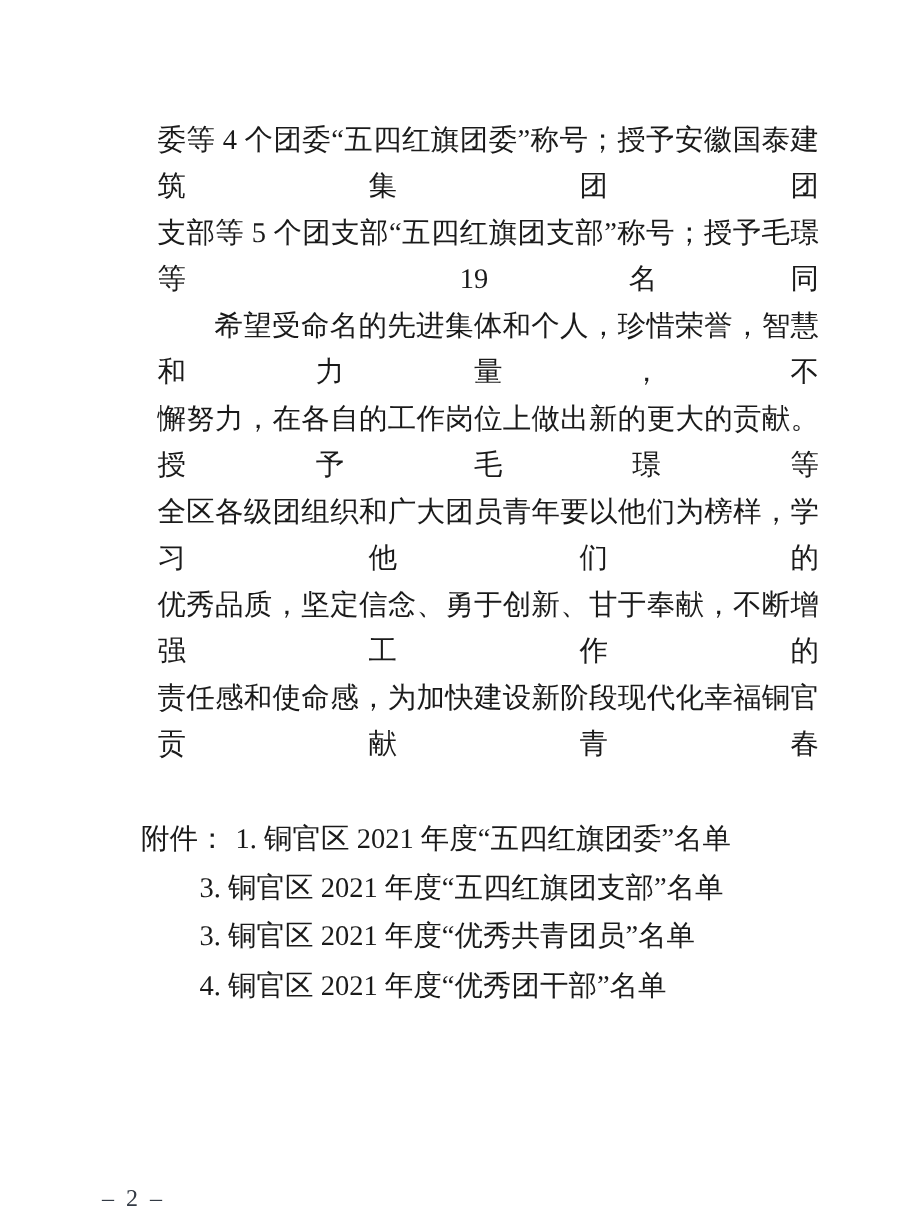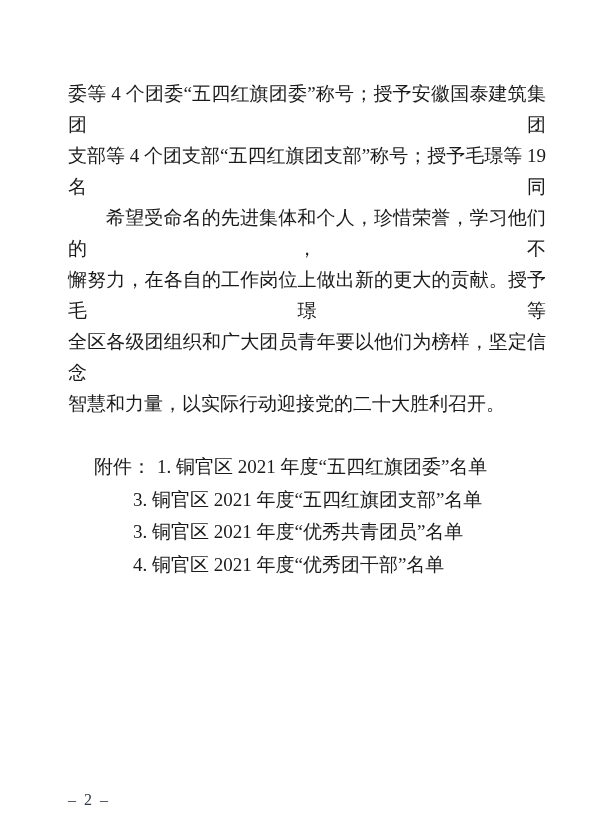--- a/index.html
+++ b/index.html
@@ -21,20 +21,21 @@
     left: 68px;
     top: 78px;
     width: 478px;
   }
   .line {
     font-size: 19px;
     line-height: 31px;
     text-align: justify;
     text-align-last: justify;
     white-space: normal;
+    margin-left: 37px;
   }
   .line.last {
     text-align-last: left;
   }
   .line.indent {
     text-indent: 38px;
   }
   .attach {
     margin-top: 32px;
   }
@@ -63,28 +64,29 @@
   }
 </style>
 </head>
 <body>
 
 <div class="page">
   <div class="content">
 
     <div>
       <div class="line">委等 4 个团委“五四红旗团委”称号；授予安徽国泰建筑集团团</div>
-      <div class="line">支部等 4 个团支部“五四红旗团支部”称号；授予毛璟等 19 名同</div>
+      <div class="line">支部等 5 个团支部“五四红旗团支部”称号；授予毛璟等 19 名同</div>
     </div>
 
     <div>
-      <div class="line indent">希望受命名的先进集体和个人，珍惜荣誉，学习他们的，不</div>
+      <div class="line indent">希望受命名的先进集体和个人，珍惜荣誉，智慧和力量，不</div>
       <div class="line">懈努力，在各自的工作岗位上做出新的更大的贡献。授予毛璟等</div>
-      <div class="line">全区各级团组织和广大团员青年要以他们为榜样，坚定信念</div>
-      <div class="line last">智慧和力量，以实际行动迎接党的二十大胜利召开。</div>
+      <div class="line">全区各级团组织和广大团员青年要以他们为榜样，学习他们的</div>
+      <div class="line">优秀品质，坚定信念、勇于创新、甘于奉献，不断增强工作的</div>
+      <div class="line">责任感和使命感，为加快建设新阶段现代化幸福铜官贡献青春</div>
     </div>
 
     <div class="attach">
       <div class="attach-row first">
         <span class="attach-label">附件：</span><span>1. 铜官区 2021 年度“五四红旗团委”名单</span>
       </div>
       <div class="attach-row rest">3. 铜官区 2021 年度“五四红旗团支部”名单</div>
       <div class="attach-row rest">3. 铜官区 2021 年度“优秀共青团员”名单</div>
       <div class="attach-row rest">4. 铜官区 2021 年度“优秀团干部”名单</div>
 

